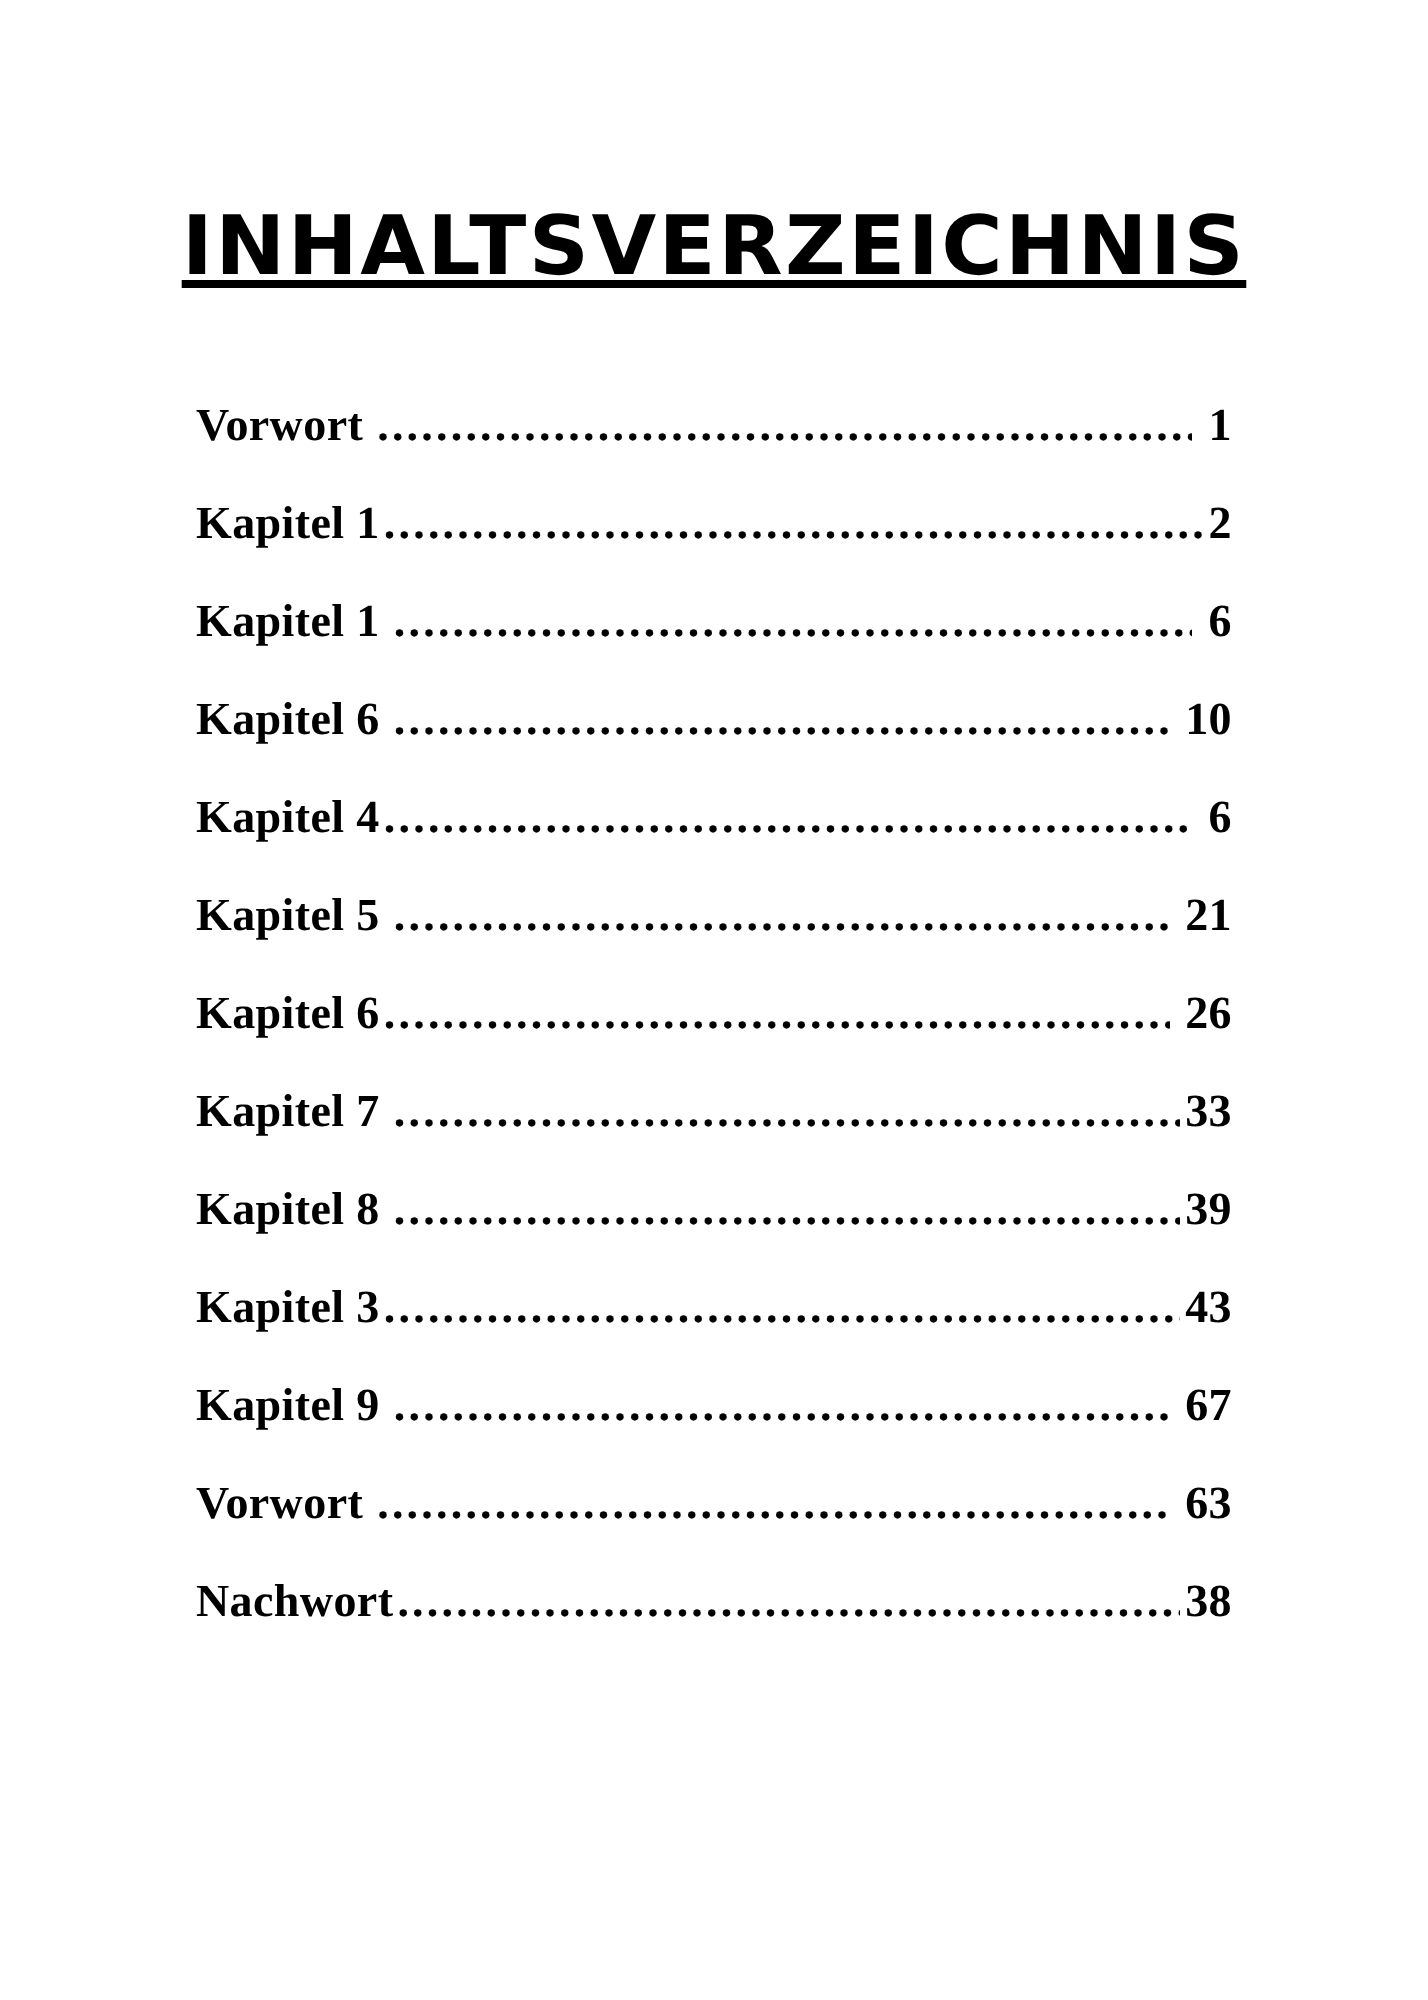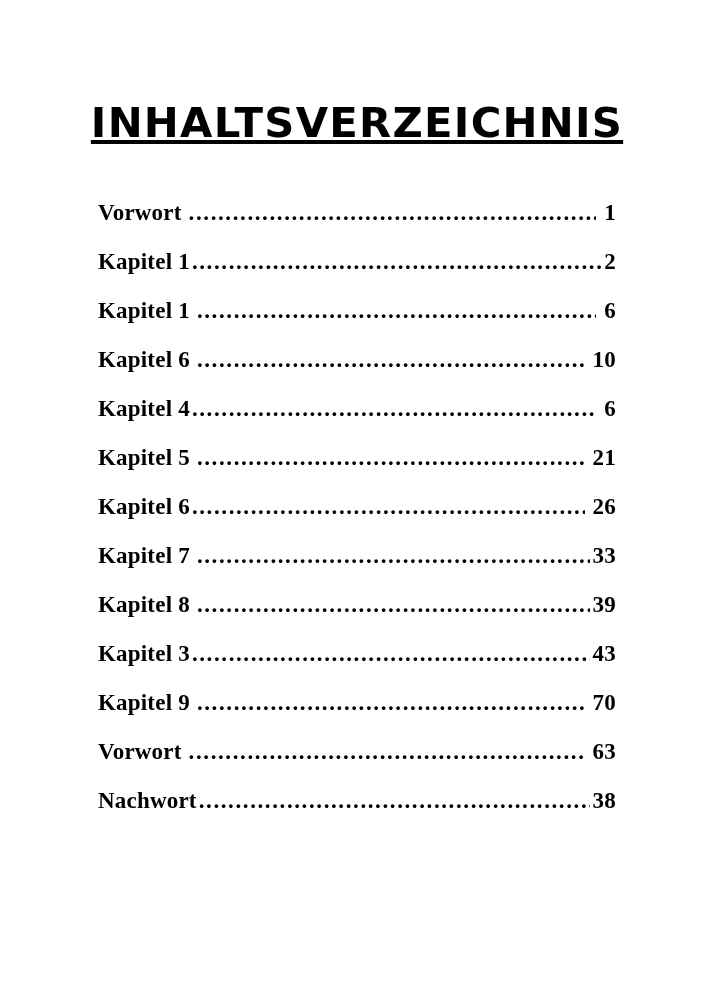--- a/index.html
+++ b/index.html
@@ -125,21 +125,21 @@
         <span class="toc-page gap-s">39</span>
       </li>
       <li class="toc-row">
         <span class="toc-label">Kapitel 3</span>
         <span class="toc-dots gap-s">................................................................................................</span>
         <span class="toc-page gap-s">43</span>
       </li>
       <li class="toc-row">
         <span class="toc-label">Kapitel 9</span>
         <span class="toc-dots gap-m">................................................................................................</span>
-        <span class="toc-page gap-m">70</span>
+        <span class="toc-page gap-m">67</span>
       </li>
       <li class="toc-row">
         <span class="toc-label">Vorwort</span>
         <span class="toc-dots gap-m">................................................................................................</span>
         <span class="toc-page gap-m">63</span>
       </li>
       <li class="toc-row">
         <span class="toc-label">Nachwort</span>
         <span class="toc-dots gap-s">................................................................................................</span>
         <span class="toc-page gap-s">38</span>

